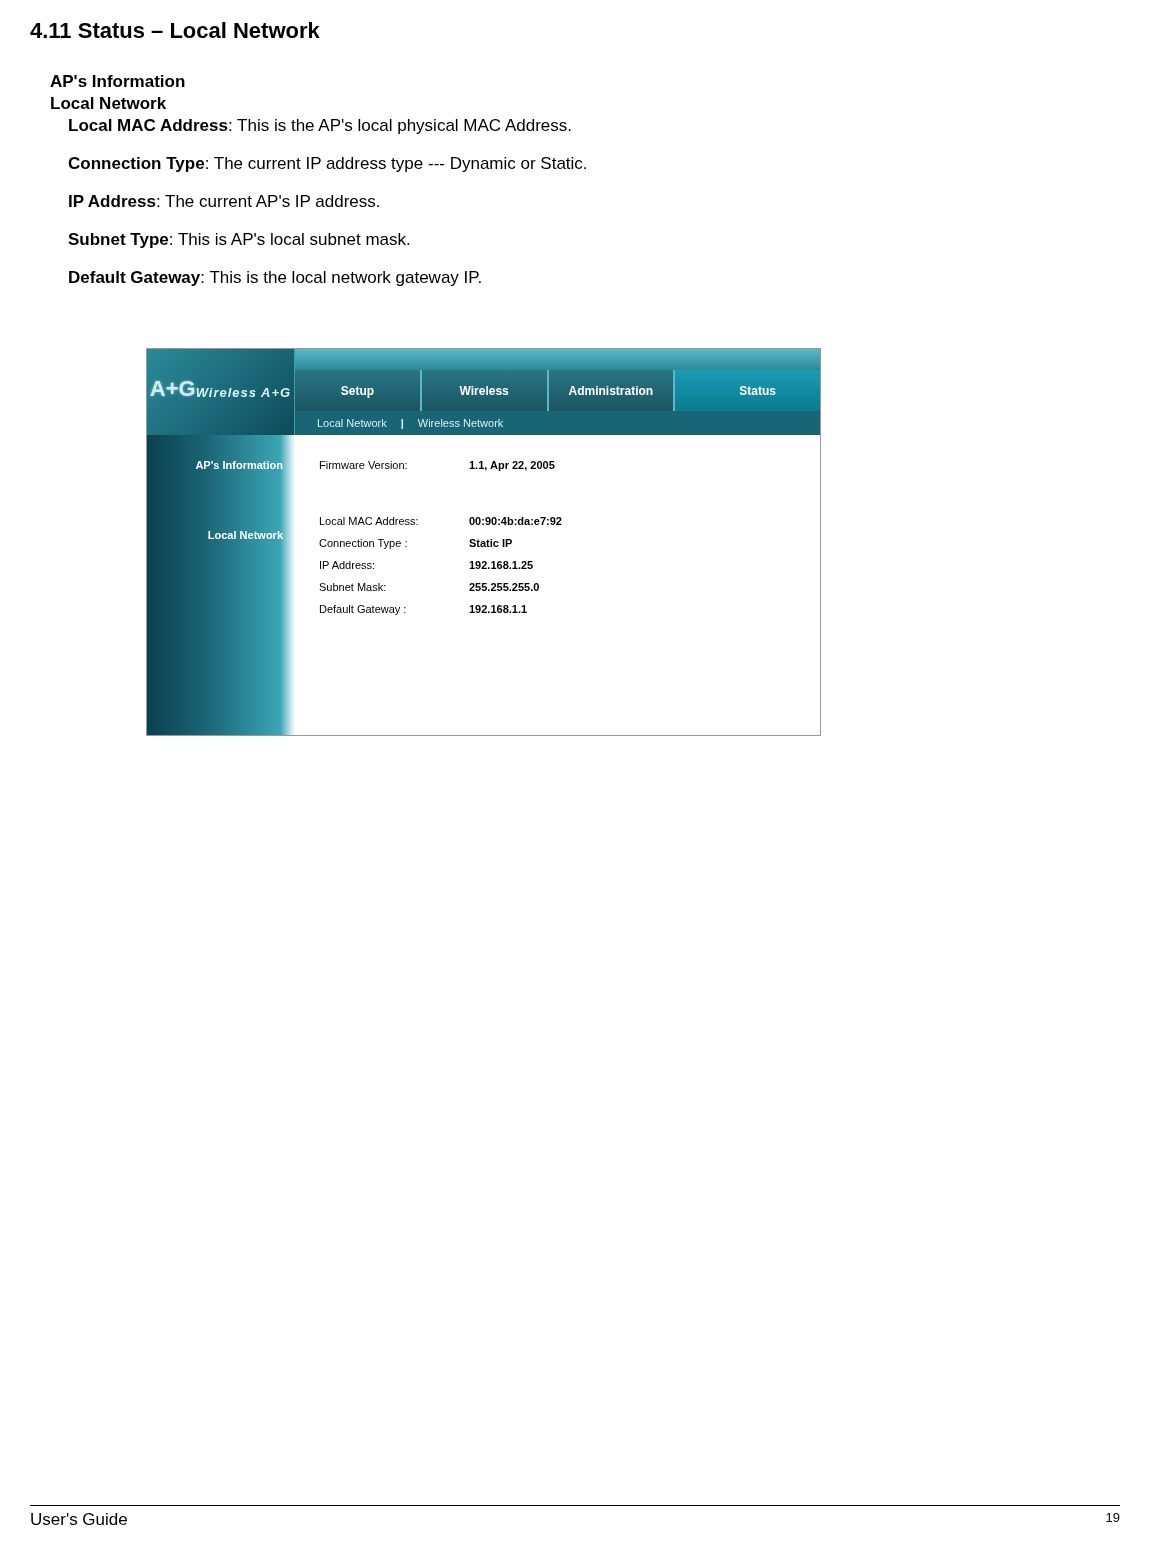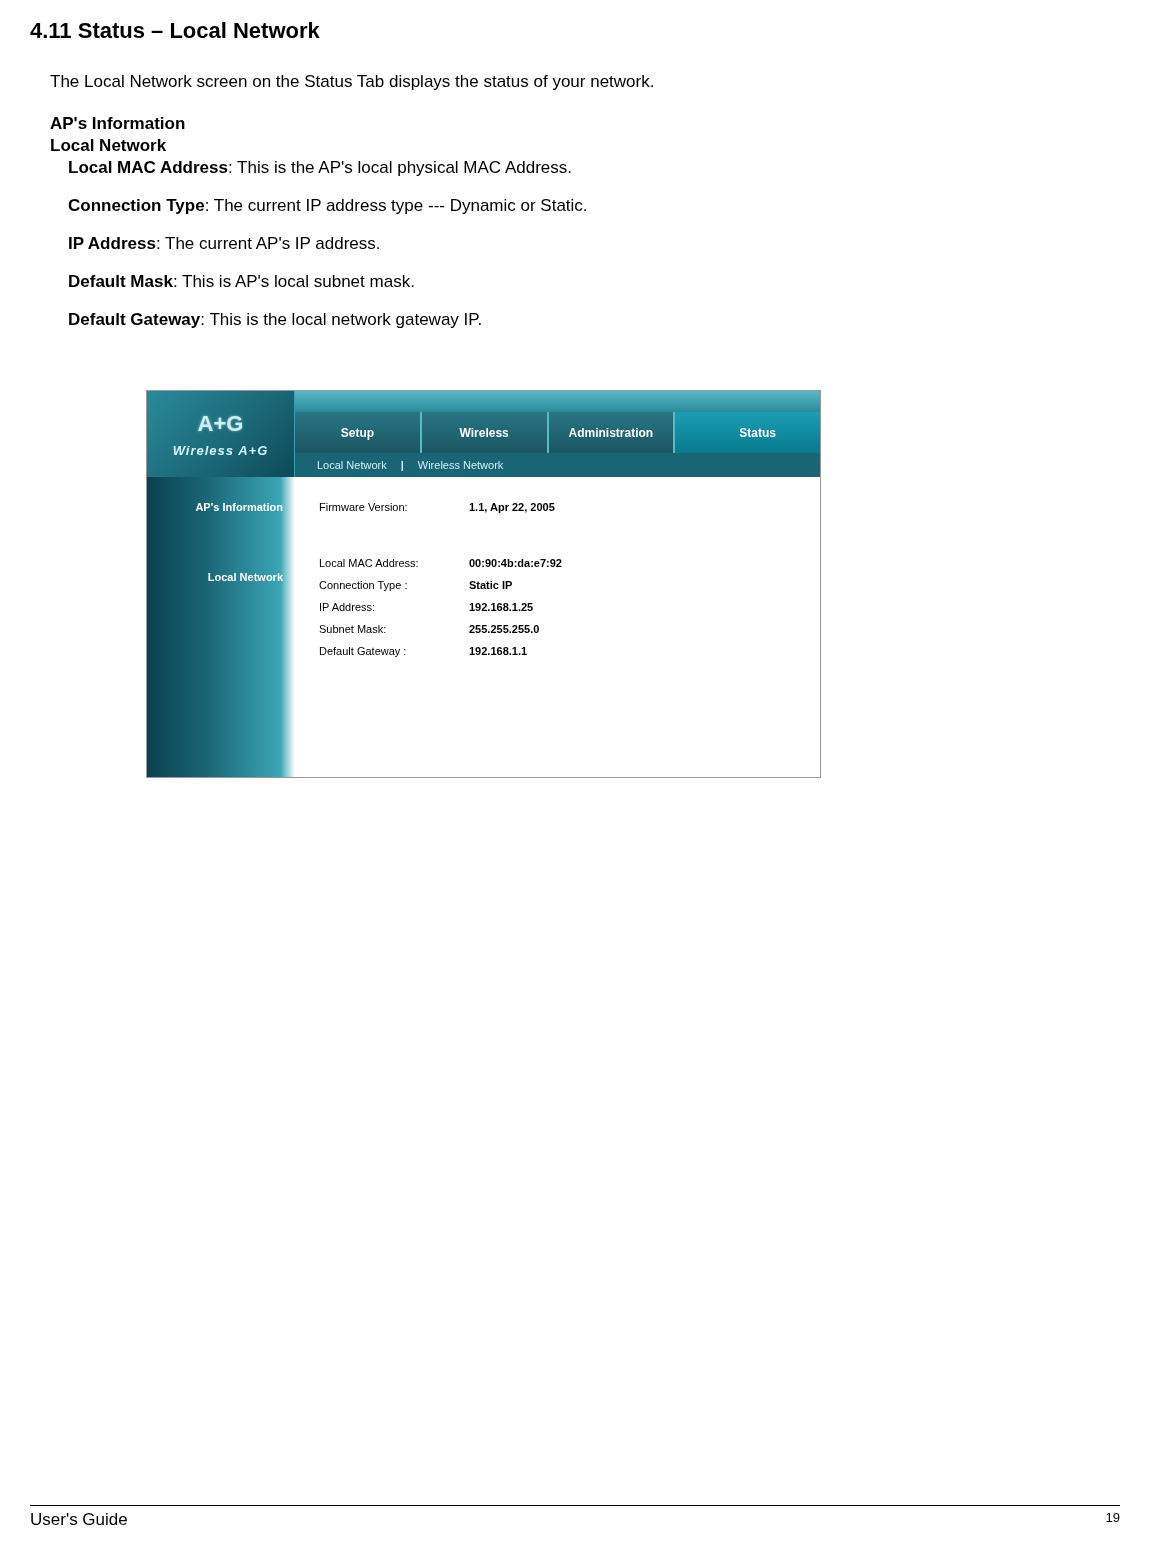--- a/index.html
+++ b/index.html
@@ -46,21 +46,20 @@
     }
     .ru-top {
       display: flex;
       height: 86px;
     }
     .ru-logo {
       width: 148px;
       background: linear-gradient(135deg, #2a8a9a 0%, #1a6575 60%, #0d4a58 100%);
       color: #fff;
       display: flex;
-      flex-direction: column;
       justify-content: center;
       align-items: center;
       border-right: 1px solid #3a9cad;
     }
     .logo-icon {
       font-size: 22px;
       font-weight: bold;
       color: #c8f0f5;
       text-shadow: 0 0 3px rgba(255,255,255,0.5);
       margin-bottom: 6px;
@@ -173,36 +172,35 @@
     .footer .page-num {
       font-size: 13px;
     }
   </style>
 </head>
 <body>
 
 <div class="page-content">
   <h2 class="section-title">4.11 Status – Local Network</h2>
 
-  <p class="intro-text">The Local Network screen on the Status Tab displays the status of your network.</p>
 
   <div class="group-label">AP's Information</div>
 
   <div class="group-label">Local Network</div>
   <p class="field-line">
     <span class="fl-label">Local MAC Address</span><span>: This is the AP's local physical MAC Address.</span>
   </p>
   <p class="field-line">
     <span class="fl-label">Connection Type</span><span>: The current IP address type --- Dynamic or Static.</span>
   </p>
   <p class="field-line">
     <span class="fl-label">IP Address</span><span>: The current AP's IP address.</span>
   </p>
   <p class="field-line">
-    <span class="fl-label">Default Mask</span><span>: This is AP's local subnet mask.</span>
+    <span class="fl-label">Subnet Type</span><span>: This is AP's local subnet mask.</span>
   </p>
   <p class="field-line">
     <span class="fl-label">Default Gateway</span><span>: This is the local network gateway IP.</span>
   </p>
 
   <div class="router-ui">
     <div class="ru-top">
       <div class="ru-logo">
         <div class="logo-icon">A+G</div>
         <div class="logo-text">Wireless A+G</div>

